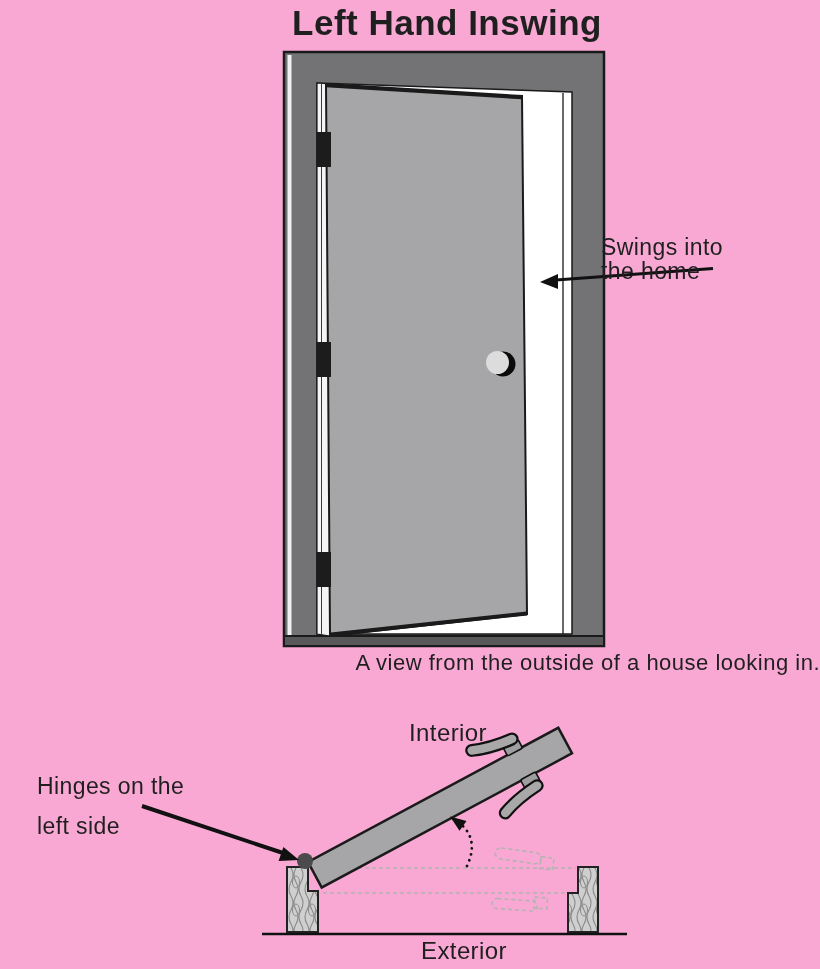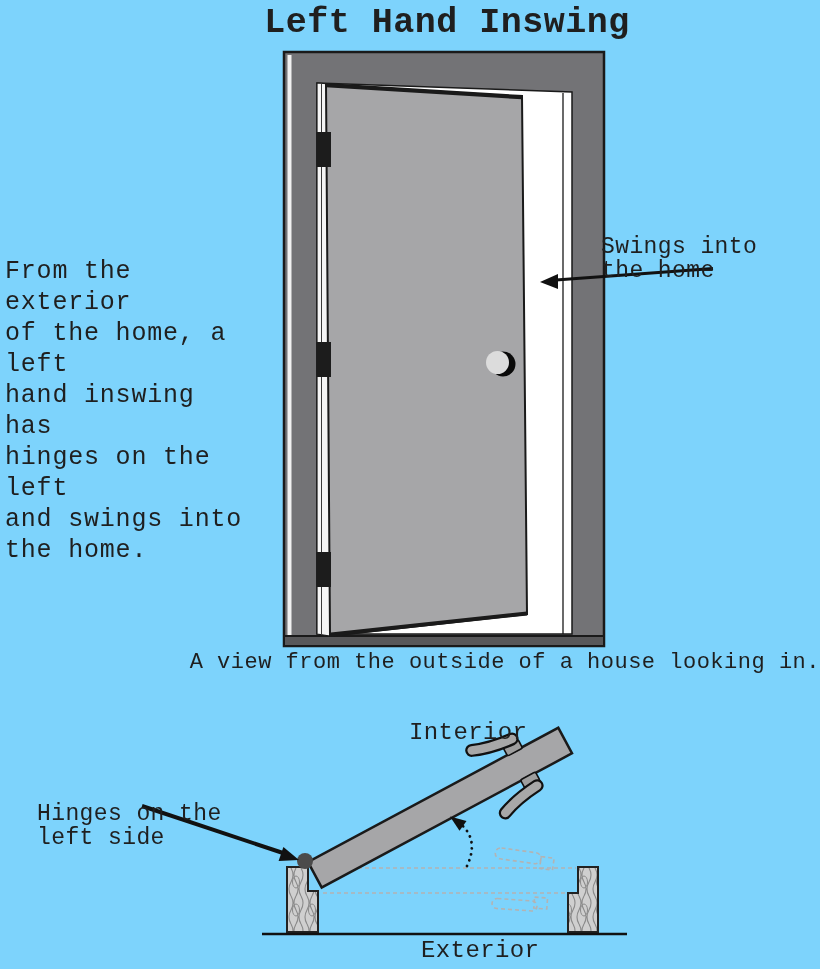--- a/index.html
+++ b/index.html
@@ -1,40 +1,40 @@
 <!DOCTYPE html>
 <html><head>
 <meta charset="utf-8">
 <style>
   html,body{margin:0;padding:0;background:#ffffff;}
   .page{
-    position:relative;width:820px;height:969px;background:#7dd3fc;
-    font-family:Liberation Mono, monospace;color:#1f1f1f;overflow:hidden;
+    position:relative;width:820px;height:969px;background:#f9a8d4;
+    font-family:Liberation Sans, sans-serif;color:#1f1f1f;overflow:hidden;
   }
   .diagram-svg{position:absolute;left:0;top:0;z-index:1;}
   .label{position:absolute;z-index:2;white-space:pre-line;}
   .title{
     left:74px;right:0;top:3px;text-align:center;
     font-size:35px;font-weight:bold;letter-spacing:0.5px;
   }
   .desc{
     left:5px;top:256px;width:250px;
     font-size:25px;line-height:31px;letter-spacing:0.8px;
   }
   .swings{
     right:19px;top:235px;width:200px;text-align:left;
     font-size:23px;line-height:24px;letter-spacing:0.4px;
   }
   .caption{
     left:76px;right:0;top:650px;text-align:right;
     font-size:22px;letter-spacing:0.5px;
   }
   .hinges{
-    left:37px;top:802px;width:220px;
-    font-size:23px;line-height:24px;letter-spacing:0.4px;
+    left:37px;top:766px;width:220px;
+    font-size:23px;line-height:40px;letter-spacing:0.4px;
   }
   .interior{left:409px;top:719px;font-size:24px;letter-spacing:0.4px;}
   .exterior{left:421px;top:937px;font-size:24px;letter-spacing:0.4px;}
   .dash{fill:none;stroke:#b3b3b3;stroke-width:1.6;stroke-dasharray:4 3;}
 </style>
 </head>
 <body>
 
 <div class="page">
 
@@ -120,26 +120,20 @@
 
       <g>
         <path d="M467,866 Q480,838 458,822" stroke="#111111" stroke-width="2.8" fill="none" stroke-linecap="round" stroke-dasharray="0.1 6"></path>
         <polygon points="450,816.6 466.5,820.9 459.5,830.7" fill="#111111"></polygon>
       </g>
     </g>
   </svg>
 
   <div class="label title">Left Hand Inswing</div>
 
-  <div class="label desc">From the exterior
-of the home, a left
-hand inswing has
-hinges on the left
-and swings into
-the home.</div>
 
   <div class="label swings">Swings into
 the home</div>
 
   <div class="label caption">A view from the outside of a house looking in.</div>
 
   <div class="label hinges">Hinges on the
 left side</div>
 
   <div class="label interior">Interior</div>

